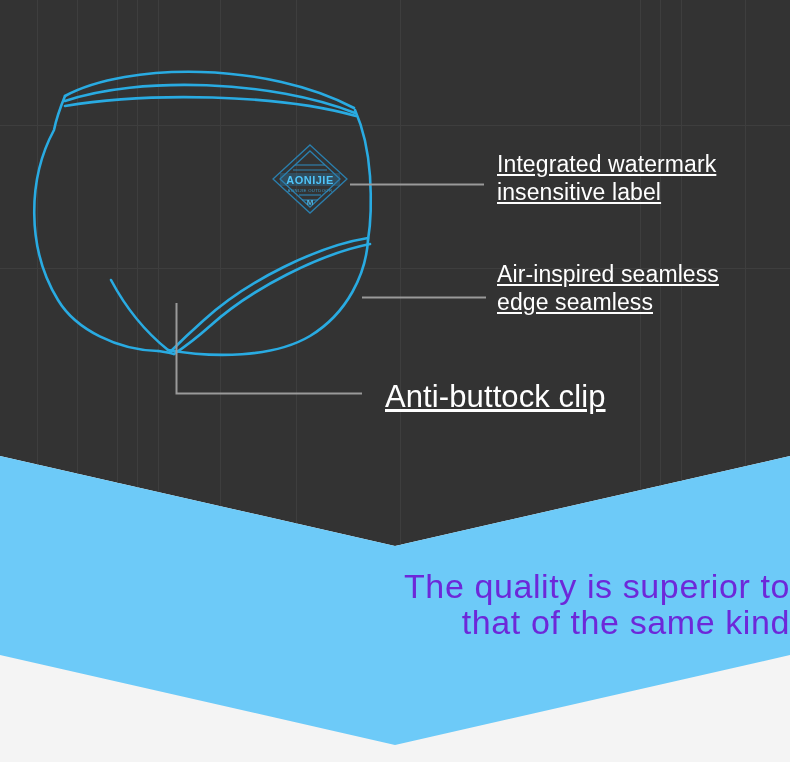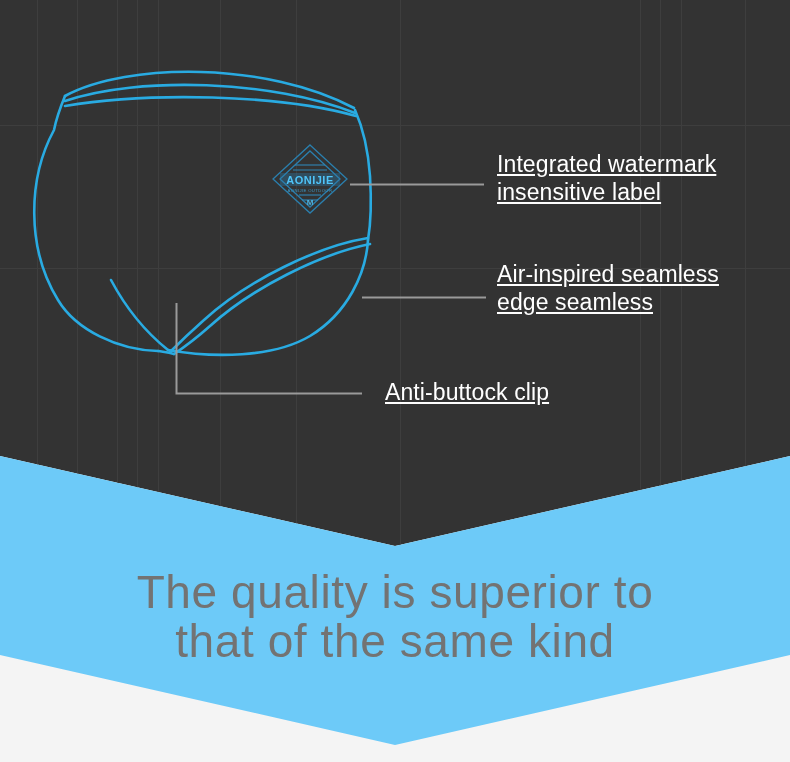--- a/index.html
+++ b/index.html
@@ -35,27 +35,27 @@
   
   .leaders{position:absolute;left:0;top:0;}
 
   
   .anno{
     position:absolute;color:#ffffff;font-size:23px;line-height:1.23;
     font-weight:400;letter-spacing:.1px;white-space:pre-line;text-decoration:underline;
   }
   #anno-1{left:497px;top:150px;}
   #anno-2{left:497px;top:260px;}
-  #anno-3{left:385px;top:378px;font-size:23px;}
+  #anno-3{left:385px;top:378px;font-size:31px;}
 
   
   .headline{
     position:absolute;left:0;top:568px;width:790px;
-    text-align:center;color:#737373;
-    font-size:46px;line-height:1.07;font-weight:400;
+    text-align:right;color:#6d28d9;
+    font-size:34px;line-height:1.07;font-weight:400;
     letter-spacing:.6px;white-space:pre-line;
   }
 </style>
 </head>
 <body>
 
 <div id="stage">
 
   <div class="dark-panel">
 

